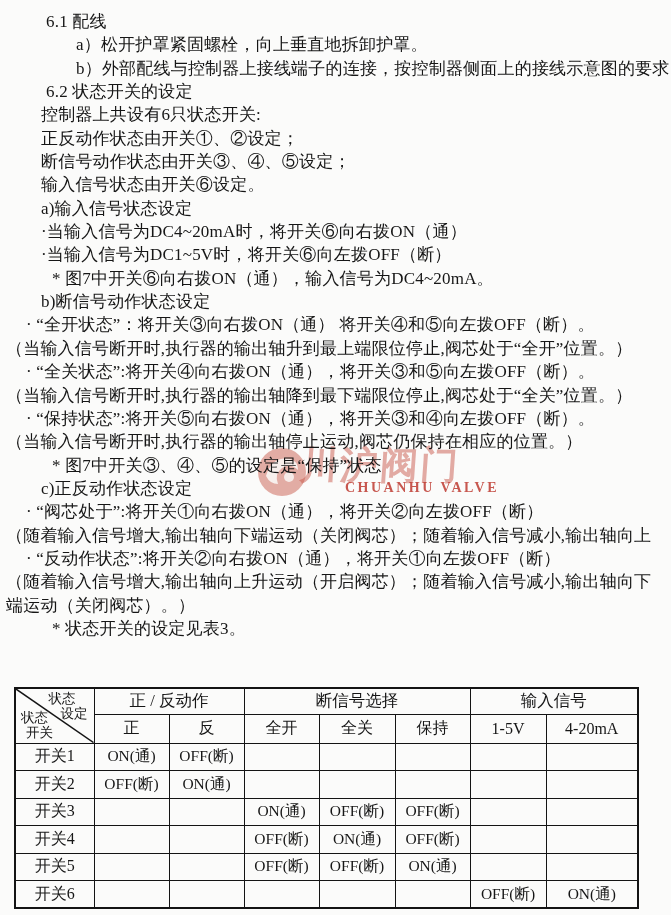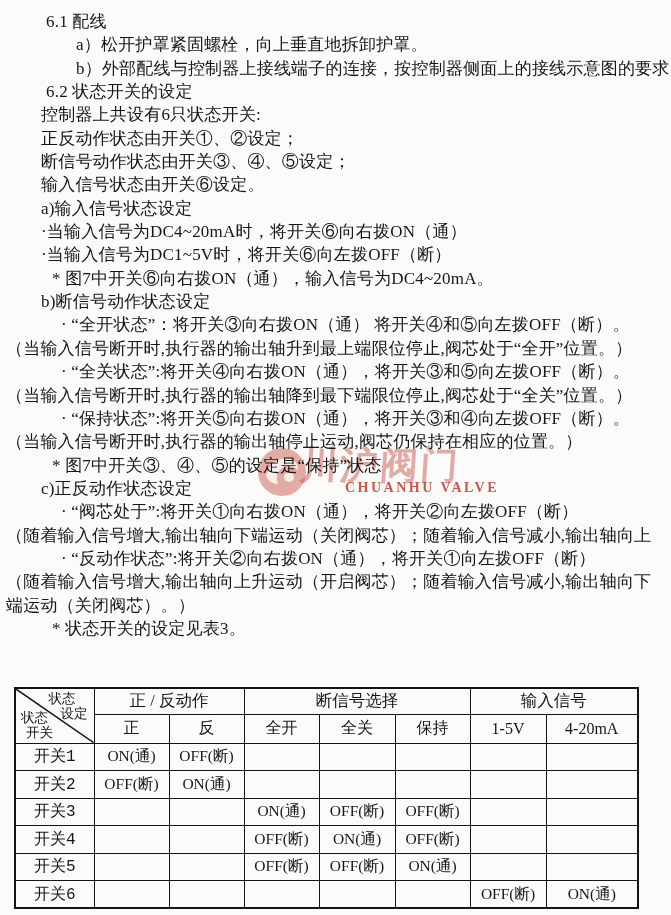--- a/index.html
+++ b/index.html
@@ -16,21 +16,21 @@
   .ln{
     white-space:nowrap;
     font-size:17px;
     line-height:23.35px;
     height:23.35px;
     letter-spacing:0.2px;
   }
   .i-h{padding-left:46px;}
   .i-sub{padding-left:76px;}
   .i-body{padding-left:41px;}
-  .i-bullet{padding-left:61px;}
+  .i-bullet{padding-left:26px;}
   .i-star{padding-left:52px;}
   .i-paren{padding-left:6px;}
 
   
   .watermark{
     position:absolute;left:256px;top:438px;z-index:1;
     width:240px;height:62px;pointer-events:none;
   }
   .wm-seal{position:absolute;left:0;top:8px;width:52px;height:52px;opacity:0.55;}
   .wm-cn{
@@ -66,21 +66,21 @@
   }
   col.c0{width:79px;}
   col.c1{width:75px;}col.c2{width:75px;}
   col.c3{width:75px;}col.c4{width:76px;}col.c5{width:75px;}
   col.c6{width:76px;}col.c7{width:92px;}
   tr.hdr1{height:26px;}
   tr.hdr2{height:29px;}
   tr.data{height:27.5px;}
   .grp{font-size:16.5px;}
   .colhead{font-size:16px;}
-  .rowlabel{font-size:16px;font-family:Liberation Mono, monospace;}
+  .rowlabel{font-size:16px;}
   .cellval{font-size:15.5px;}
 
   
   td.corner{position:relative;padding:0;}
   .diag-svg{position:absolute;inset:0;width:100%;height:100%;display:block;}
   .c-top{
     position:absolute;top:2px;right:5px;
     font-size:13.5px;line-height:15px;text-align:left;
   }
   .c-top .l1{padding-right:13px;text-align:right;}

